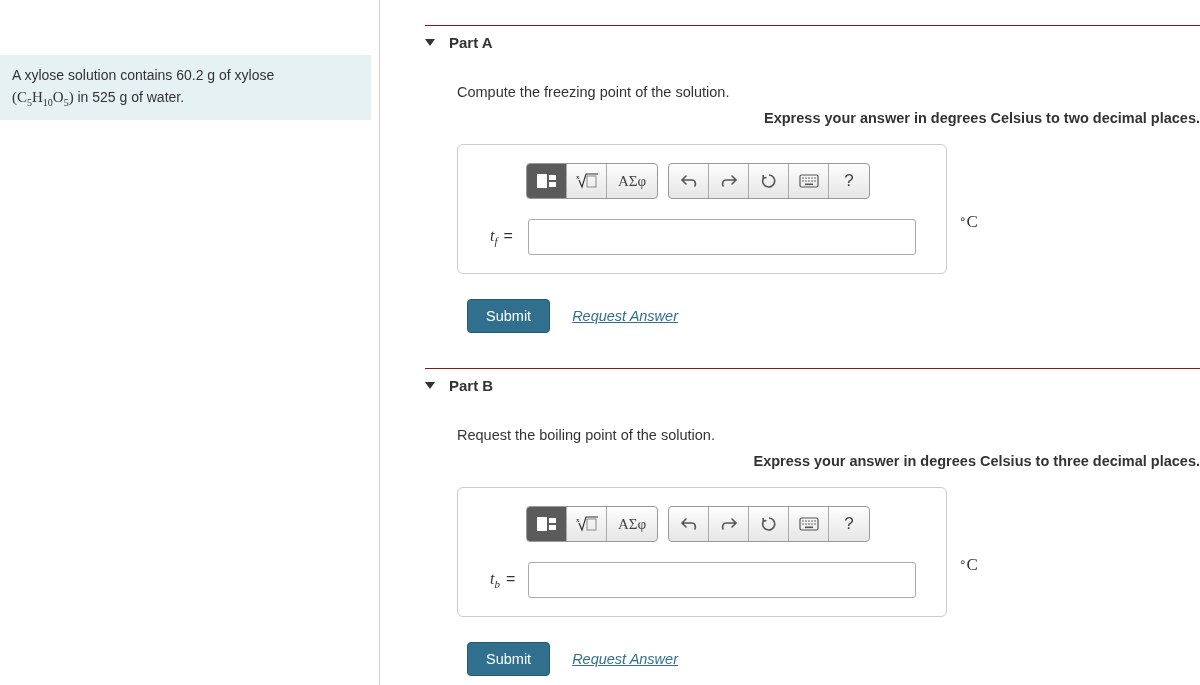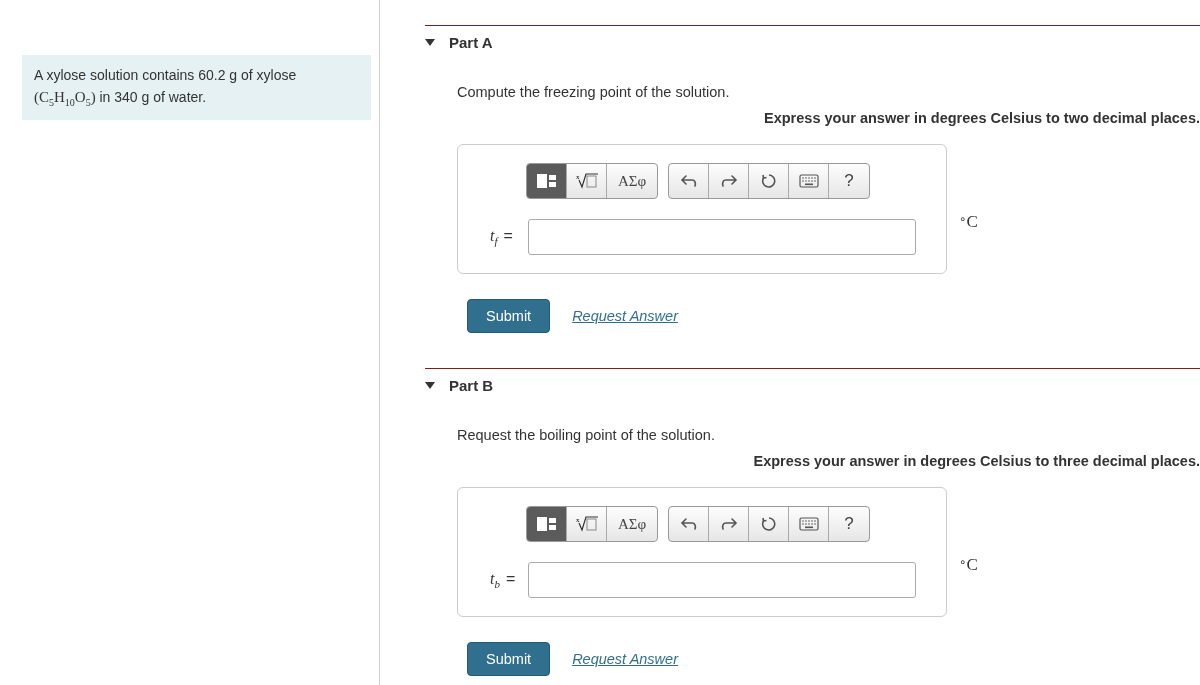--- a/index.html
+++ b/index.html
@@ -12,21 +12,21 @@
       font-size: 14px;
       color: #333;
       background: #fff;
       width: 1200px;
       height: 685px;
       display: flex;
     }
     .left-panel {
       width: 380px;
       padding-top: 55px;
-      padding-left: 22px;
+      padding-left: 0;
       padding-right: 8px;
       border-right: 1px solid #d0d0d0;
     }
     .problem-box {
       background: #e5f1f2;
       padding: 10px 12px;
       font-size: 14px;
       line-height: 1.5;
       color: #333;
     }
@@ -213,21 +213,21 @@
   </style>
 </head>
 <body>
 
 <div class="left-panel">
   <div class="problem-box">
     <div>A xylose solution contains 60.2 g of xylose</div>
     <div>
       <span class="formula">
         <span>(</span><span>C</span><span class="sub">5</span><span>H</span><span class="sub">10</span><span>O</span><span class="sub">5</span><span>)</span>
-      </span><span> in 340 g of water.</span>
+      </span><span> in 525 g of water.</span>
     </div>
   </div>
 </div>
 
 <div class="right-panel">
 
   <div class="part-section">
     <div class="part-header">
       <div class="triangle-down"></div>
       <div class="part-title">Part A</div>

